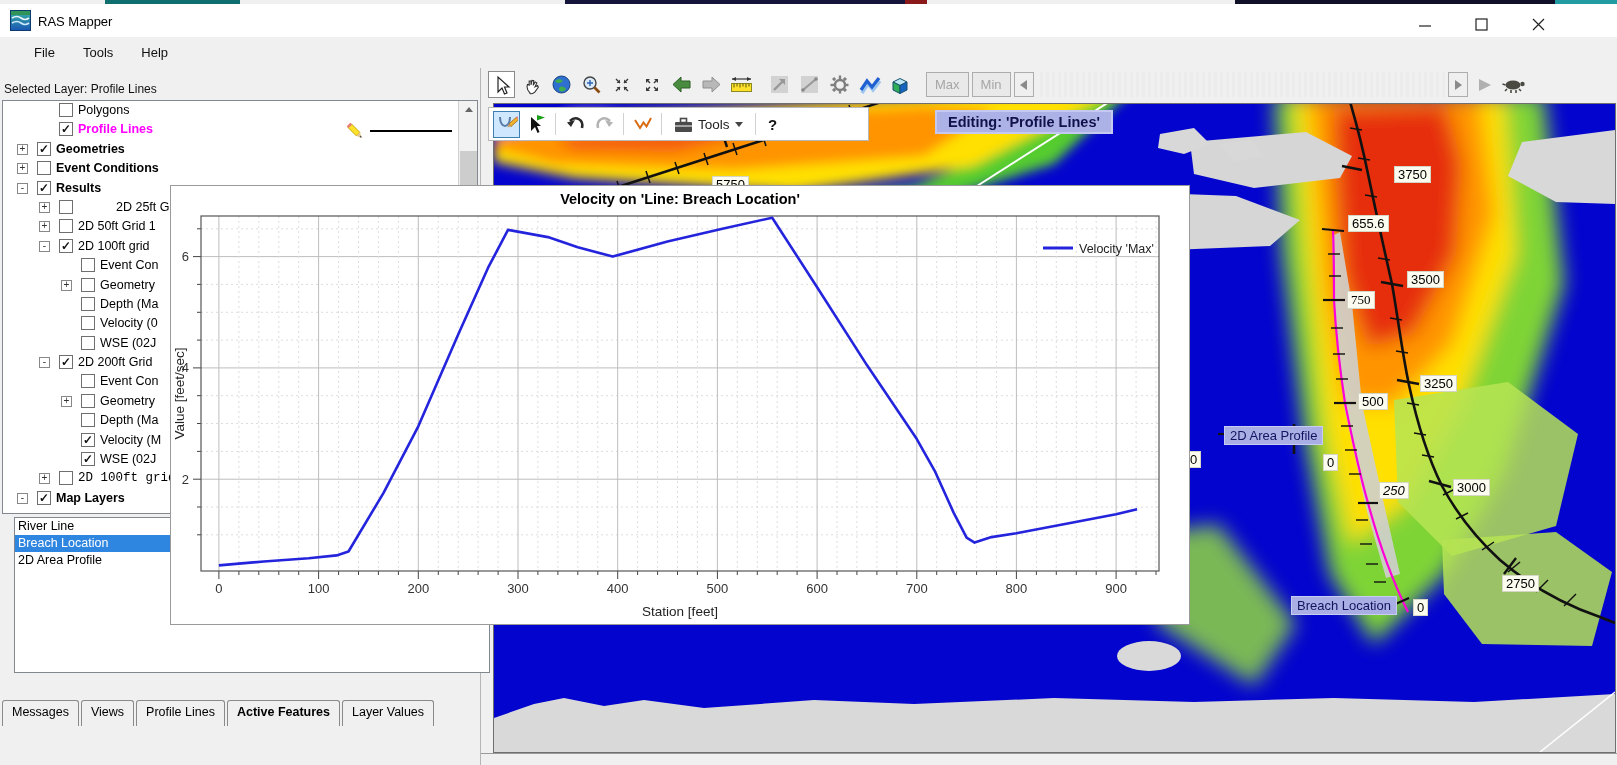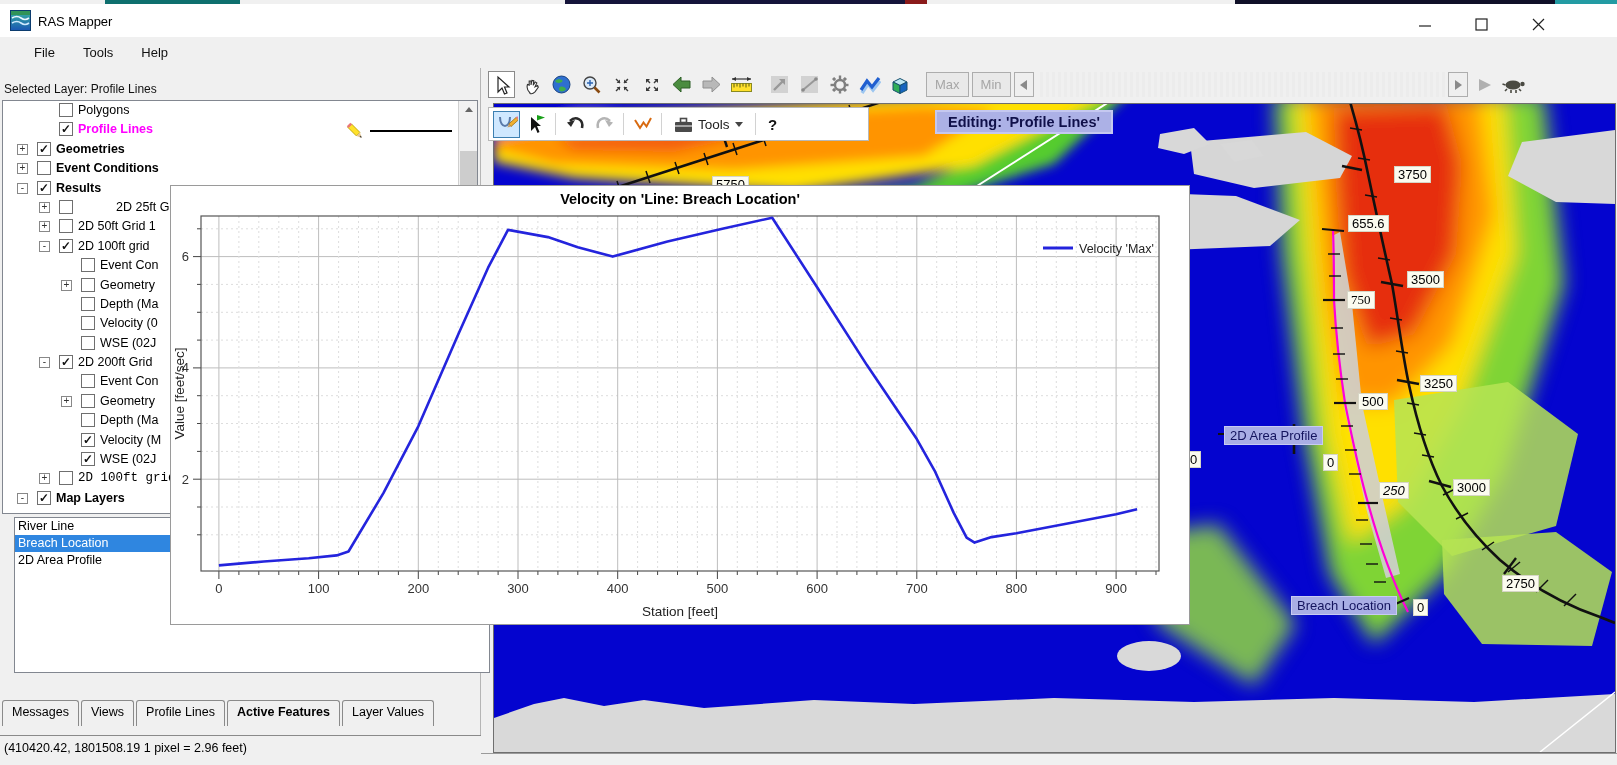--- a/index.html
+++ b/index.html
@@ -407,23 +407,20 @@
     </div>
 
   <div class="tab-strip" id="tabs">
       <div class="tab">Messages</div>
       <div class="tab">Views</div>
       <div class="tab">Profile Lines</div>
       <div class="tab active">Active Features</div>
       <div class="tab">Layer Values</div>
     </div>
 
-  <div class="statusbar">
-    <span class="status-text">(410420.42, 1801508.19  1 pixel = 2.96 feet)</span>
-  </div>
   <div class="bottom-strip"></div>
 
   <div class="map-area">
     <svg id="map-svg" width="1121" height="648" viewBox="0 0 1121 648">
       <defs>
         <filter id="b6" x="-30%" y="-30%" width="160%" height="160%">
             <feGaussianBlur stdDeviation="6"></feGaussianBlur>
           </filter>
         <filter id="b10" x="-30%" y="-30%" width="160%" height="160%">
             <feGaussianBlur stdDeviation="10"></feGaussianBlur>

